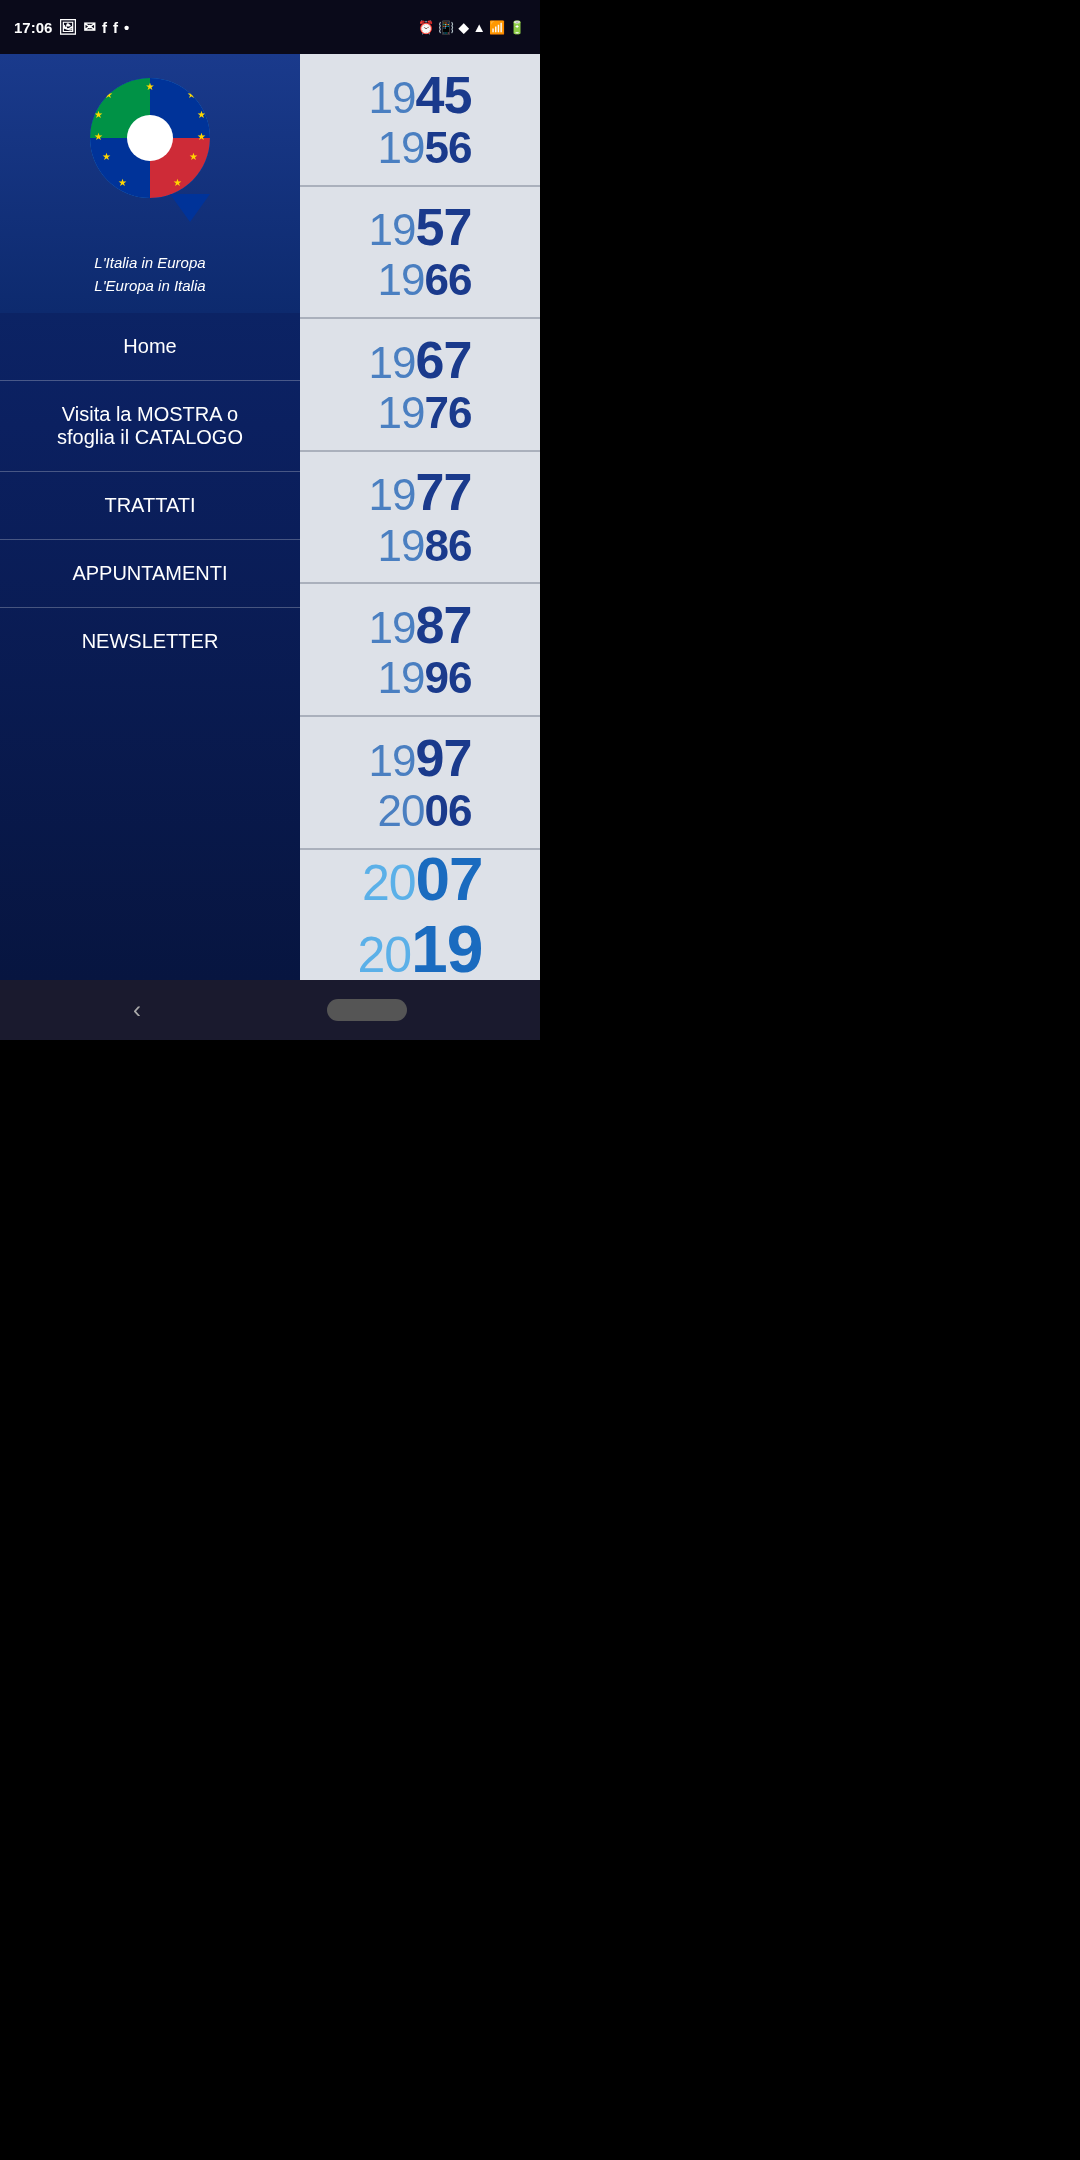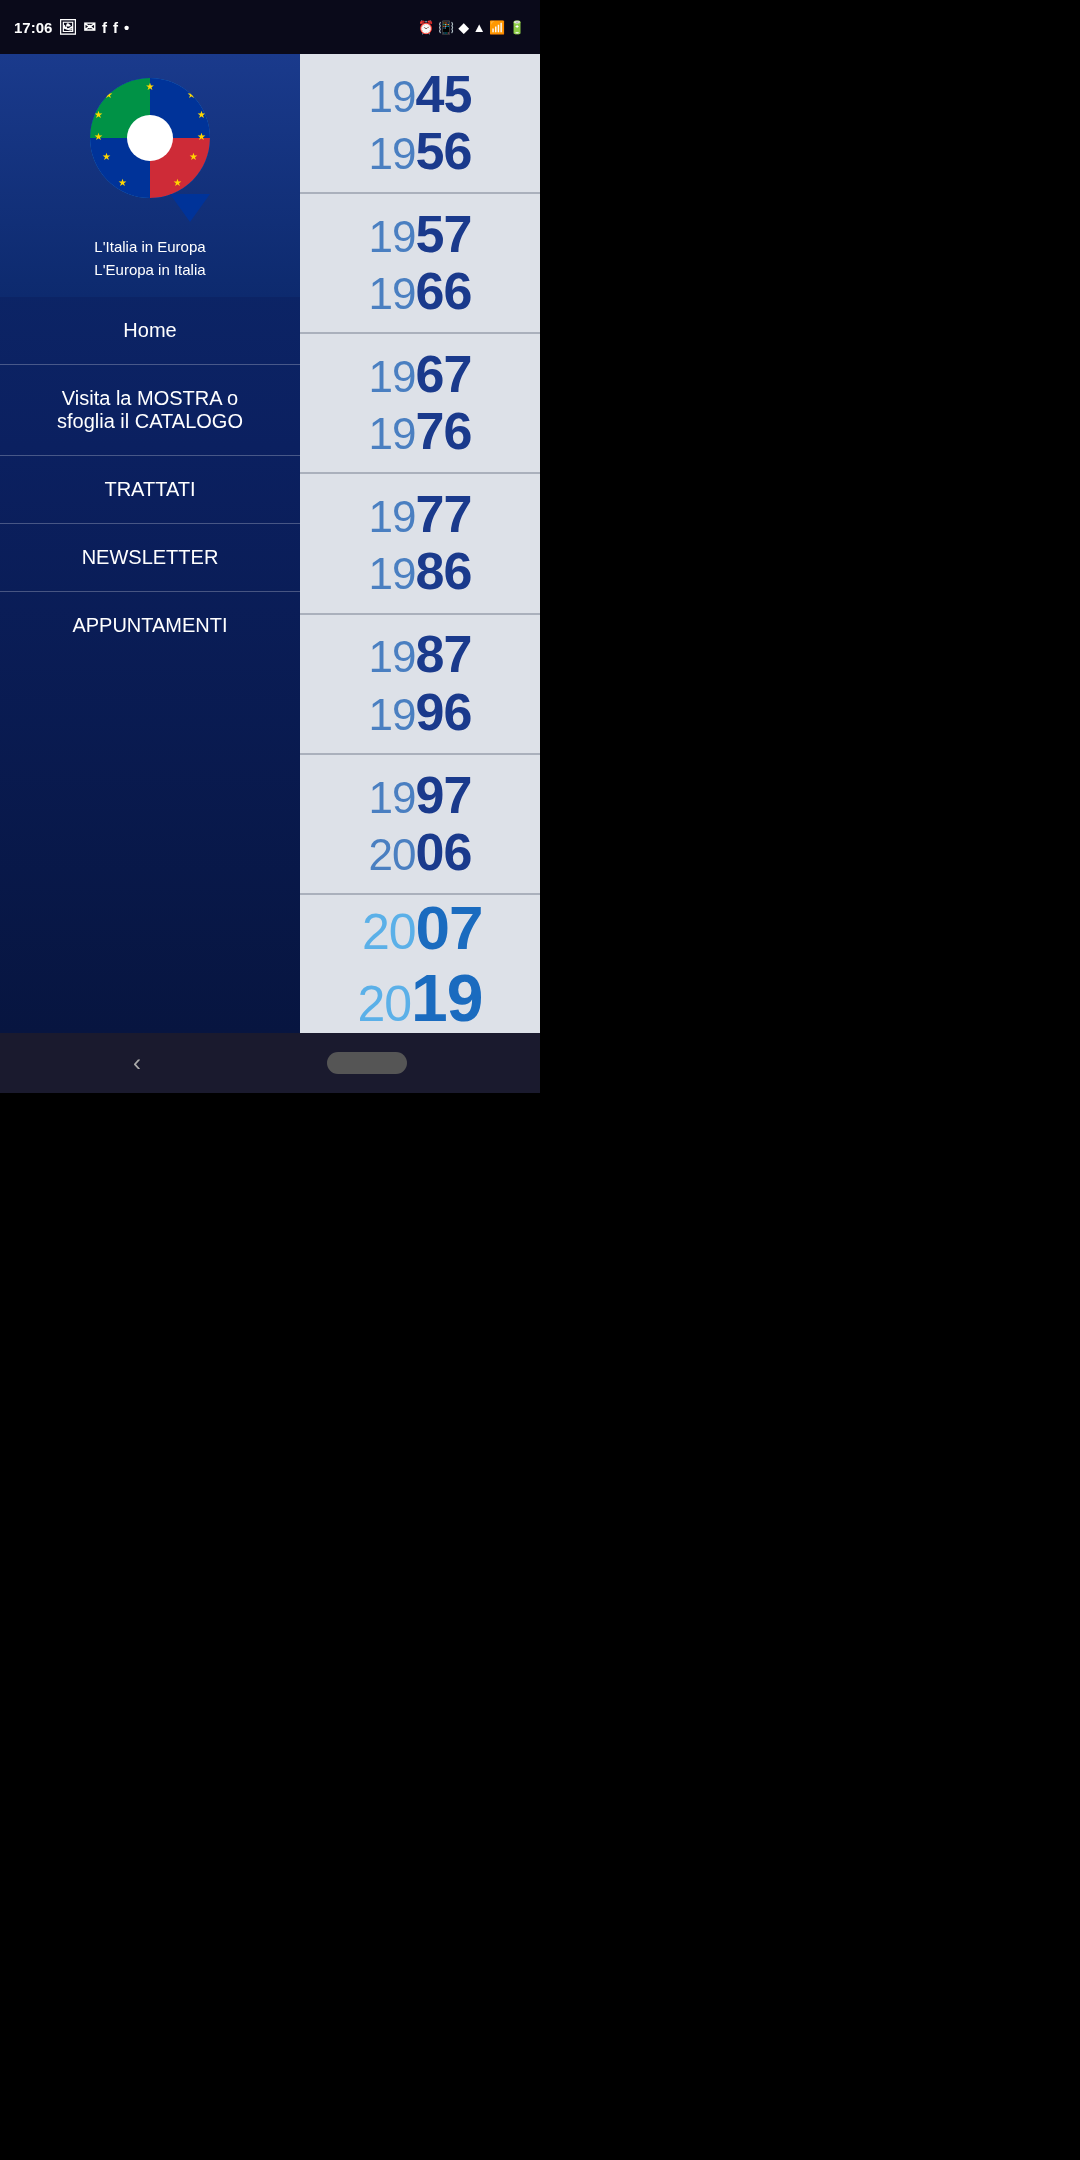--- a/index.html
+++ b/index.html
@@ -134,22 +134,23 @@
       margin: -4px auto 0;
       position: relative;
       left: 50%;
       transform: translateX(-50%);
     }
 
     .logo-text {
       color: #fff;
       text-align: center;
       font-size: 15px;
+      font-style: italic;
       line-height: 1.5;
-      margin-top: 4px;
+      margin-top: 20px;
     }
 
     .menu-item {
       width: 100%;
       padding: 22px 16px;
       color: #fff;
       font-size: 20px;
       text-align: center;
       cursor: pointer;
       background: transparent;
@@ -204,21 +205,21 @@
 
     .year-bottom {
       font-size: 44px;
       font-weight: 400;
       color: #4a7fc1;
       letter-spacing: -1px;
     }
     .year-bottom .year-bold {
       font-weight: 900;
       color: #1a3a8c;
-      font-size: 52px;
+      font-size: 44px;
     }
 
     
     .timeline-item.last-tile .year-top,
     .timeline-item.last-tile .year-bottom {
       color: #5ba0d8;
     }
     .timeline-item.last-tile .year-top .year-bold,
     .timeline-item.last-tile .year-bottom .year-bold {
       color: #1a6bbf;
@@ -302,22 +303,22 @@
 
       <div class="logo-text">
         <span>L'Italia in Europa</span><br>
         <span>L'Europa in Italia</span>
       </div>
     </div>
 
     <button class="menu-item">Home</button>
     <button class="menu-item">Visita la MOSTRA o<br>sfoglia il CATALOGO</button>
     <button class="menu-item">TRATTATI</button>
+    <button class="menu-item">APPUNTAMENTI</button>
     <button class="menu-item">NEWSLETTER</button>
-    <button class="menu-item">APPUNTAMENTI</button>
 
   </div>
 
   <div class="right-timeline">
 
     <div class="timeline-item">
       <div class="timeline-years">
         <div class="year-top">19<span class="year-bold">45</span></div>
         <div class="year-bottom">19<span class="year-bold">56</span></div>
       </div>

